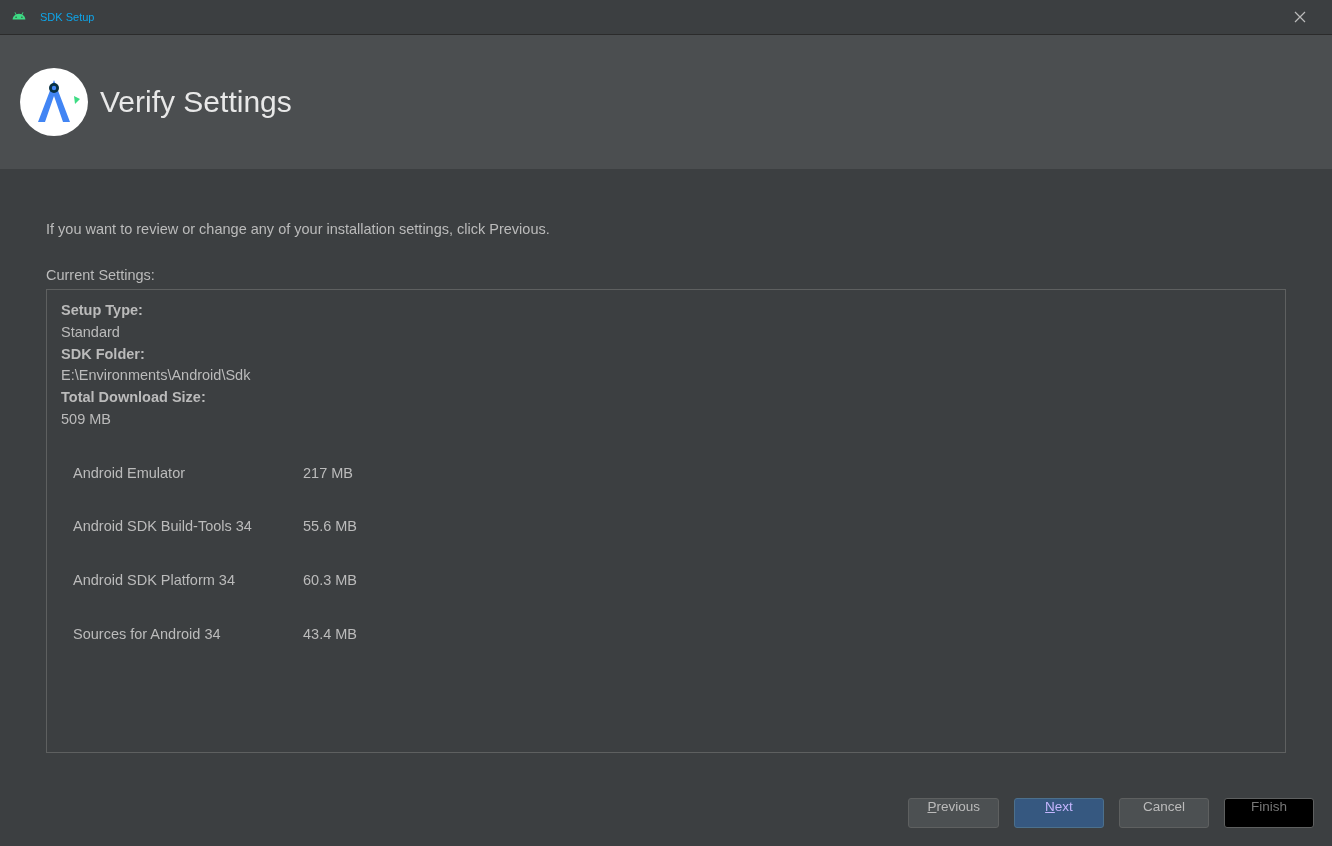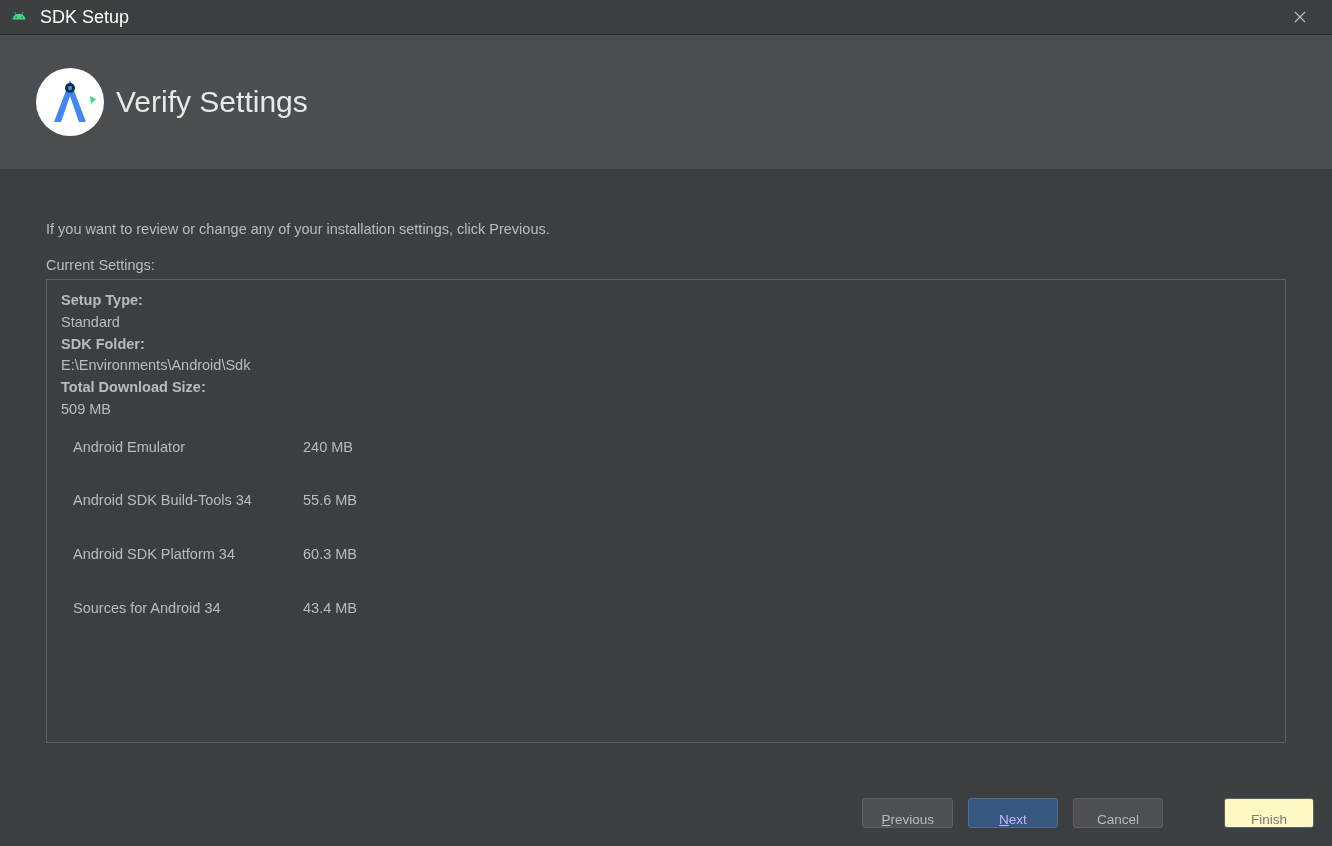--- a/index.html
+++ b/index.html
@@ -19,73 +19,73 @@
     padding: 0 12px;
     border-bottom: 1px solid #2b2b2b;
   }
   .titlebar .android-icon {
     font-size: 14px;
     margin-right: 14px;
     color: #3ddc84;
   }
   .titlebar .title-text {
     flex: 1;
-    font-size: 18px;
-    color: #ffffff;
+    font-size: 11px;
+    color: #0ea5e9;
   }
   .titlebar .close-btn {
     width: 40px; height: 35px;
     display:flex; align-items:center; justify-content:center;
     color:#bbbbbb; font-size:14px;
   }
   .header-banner {
     height: 134px;
     background: #4b4e50;
     display: flex;
     align-items: center;
-    padding-left: 34px;
+    padding-left: 18px;
   }
   .logo-circle {
     width: 72px; height: 72px;
     display: flex; align-items: center; justify-content: center;
   }
   .header-title {
     font-size: 30px;
     color: #e8e8e8;
     margin-left: 10px;
     font-weight: 400;
   }
   .content {
     padding: 52px 46px 0 46px;
   }
   .instruction {
     font-size: 14.5px;
     color: #bbbbbb;
-    margin-bottom: 20px;
+    margin-bottom: 30px;
   }
   .section-label {
     font-size: 14.5px;
     color: #bbbbbb;
     margin-bottom: 6px;
   }
   .settings-panel {
     border: 1px solid #5e6060;
     width: 1240px;
     height: 464px;
     padding: 10px 14px;
     font-size: 14.5px;
     line-height: 1.5;
     color: #bbbbbb;
   }
   .settings-panel .bold {
     font-weight: 700;
     color: #bbbbbb;
   }
   .comp-table {
-    margin-top: 16px;
+    margin-top: 32px;
   }
   .comp-row {
     display: flex;
     margin-bottom: 32px;
     padding-left: 12px;
   }
   .comp-name { width: 230px; }
   .comp-size { width: 100px; }
   .footer {
     position: absolute;
@@ -95,33 +95,32 @@
     gap: 15px;
   }
   .btn {
     height: 30px;
     min-width: 90px;
     padding: 0 18px;
     border: 1px solid #5e6060;
     background: #4c5052;
     color: #bbbbbb;
     font-size: 13.5px;
-    display: flex; align-items: flex-end; justify-content: center;
+    display: flex; align-items: flex-start; justify-content: center;
     border-radius: 3px;
   }
   .btn.primary {
     background: #365880;
     border: 1px solid #4c708c;
     color: #c4b5fd;
   }
   .btn.disabled {
-    background: #fef9c3;
+    background: #000000;
     color: #777777;
     border: 1px solid #5e6060;
-    margin-left: 46px;
   }
   .mnemonic { text-decoration: underline; }
 </style>
 </head>
 <body>
 
 <div class="titlebar">
   <span class="android-icon">
     <svg width="14" height="14" viewBox="0 0 24 24">
         <path fill="#3ddc84" d="M17.6 9.48l1.84-3.18c.16-.31.04-.69-.26-.85-.29-.15-.65-.06-.83.22l-1.88 3.24c-2.86-1.21-6.08-1.21-8.94 0L5.65 5.67c-.19-.29-.58-.38-.87-.2-.28.18-.37.54-.22.83L6.4 9.48C3.3 11.25 1.28 14.44 1 18h22c-.28-3.56-2.3-6.75-5.4-8.52zM7 15.25c-.69 0-1.25-.56-1.25-1.25s.56-1.25 1.25-1.25 1.25.56 1.25 1.25-.56 1.25-1.25 1.25zm10 0c-.69 0-1.25-.56-1.25-1.25s.56-1.25 1.25-1.25 1.25.56 1.25 1.25-.56 1.25-1.25 1.25z"></path>
@@ -156,21 +155,21 @@
     <div class="bold">Setup Type:</div>
     <div>Standard</div>
     <div class="bold">SDK Folder:</div>
     <div>E:\Environments\Android\Sdk</div>
     <div class="bold">Total Download Size:</div>
     <div>509 MB</div>
 
     <div class="comp-table">
       <div class="comp-row">
         <div class="comp-name">Android Emulator</div>
-        <div class="comp-size">240 MB</div>
+        <div class="comp-size">217 MB</div>
       </div>
       <div class="comp-row">
         <div class="comp-name">Android SDK Build-Tools 34</div>
         <div class="comp-size">55.6 MB</div>
       </div>
       <div class="comp-row">
         <div class="comp-name">Android SDK Platform 34</div>
         <div class="comp-size">60.3 MB</div>
       </div>
       <div class="comp-row">

